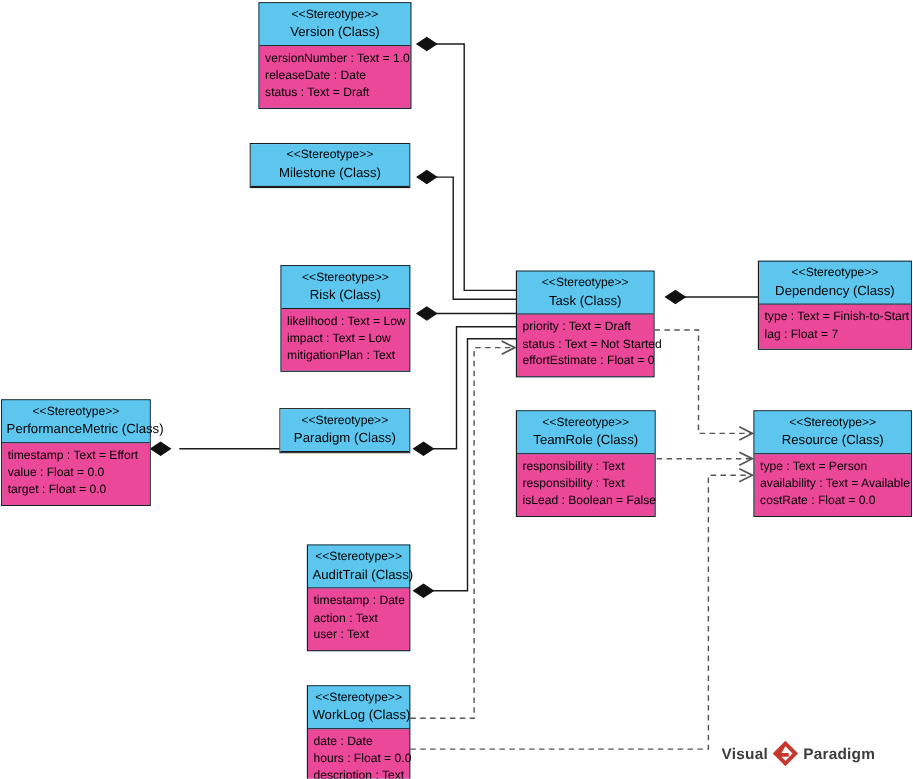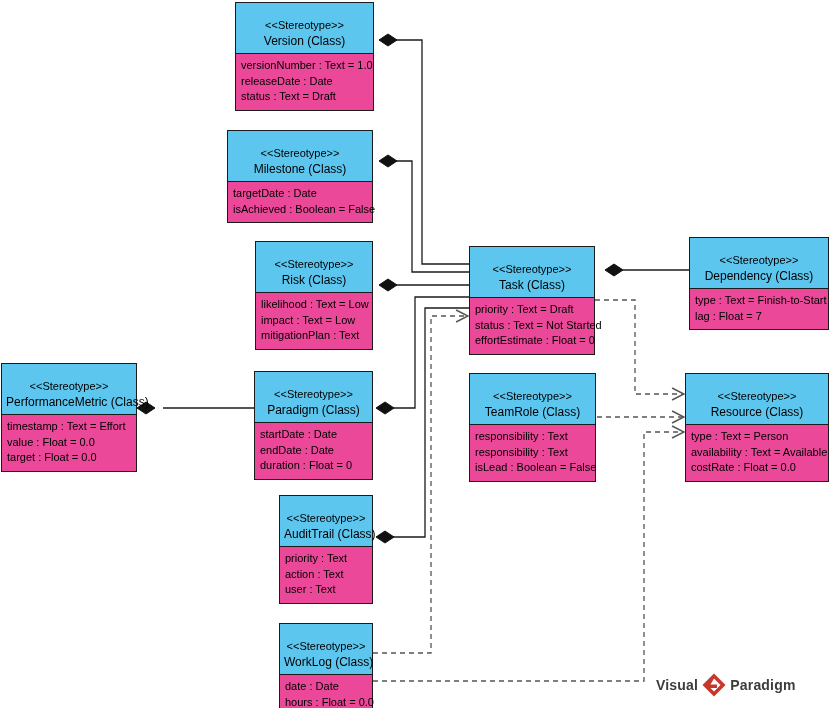--- a/index.html
+++ b/index.html
@@ -33,21 +33,21 @@
     border: 1px solid #1b1b1b;
     background: #5cc6ef;
     font-size: 11px;
     color: #000000;
     line-height: 1.25;
     z-index: 5;
   }
   .uml-header {
     box-sizing: border-box;
     text-align: center;
-    padding: 16px 4px 4px 4px;
+    padding: 4px 4px 4px 4px;
     border-bottom: 1px solid #1b1b1b;
     background: #5cc6ef;
   }
   .uml-stereotype {
     display: block;
     white-space: nowrap;
     font-size: 11px;
   }
   .uml-name {
     display: block;
@@ -145,24 +145,20 @@
       <span class="uml-attr">releaseDate : Date</span>
       <span class="uml-attr">status : Text = Draft</span>
     </div>
   </div>
 
   <div class="uml-class" style="left:227px; top:130px; width:146px;">
     <div class="uml-header">
       <span class="uml-stereotype">&lt;&lt;Stereotype&gt;&gt;</span>
       <span class="uml-name">Milestone (Class)</span>
     </div>
-    <div class="uml-attrs">
-      <span class="uml-attr">targetDate : Date</span>
-      <span class="uml-attr">isAchieved : Boolean = False</span>
-    </div>
   </div>
 
   <div class="uml-class" style="left:255px; top:241px; width:118px;">
     <div class="uml-header">
       <span class="uml-stereotype">&lt;&lt;Stereotype&gt;&gt;</span>
       <span class="uml-name">Risk (Class)</span>
     </div>
     <div class="uml-attrs">
       <span class="uml-attr">likelihood : Text = Low</span>
       <span class="uml-attr">impact : Text = Low</span>
@@ -203,25 +199,20 @@
       <span class="uml-attr">value : Float = 0.0</span>
       <span class="uml-attr">target : Float = 0.0</span>
     </div>
   </div>
 
   <div class="uml-class" style="left:254px; top:371px; width:119px;">
     <div class="uml-header">
       <span class="uml-stereotype">&lt;&lt;Stereotype&gt;&gt;</span>
       <span class="uml-name">Paradigm (Class)</span>
     </div>
-    <div class="uml-attrs">
-      <span class="uml-attr">startDate : Date</span>
-      <span class="uml-attr">endDate : Date</span>
-      <span class="uml-attr">duration : Float = 0</span>
-    </div>
   </div>
 
   <div class="uml-class" style="left:469px; top:373px; width:127px;">
     <div class="uml-header">
       <span class="uml-stereotype">&lt;&lt;Stereotype&gt;&gt;</span>
       <span class="uml-name">TeamRole (Class)</span>
     </div>
     <div class="uml-attrs">
       <span class="uml-attr">responsibility : Text</span>
       <span class="uml-attr">responsibility : Text</span>
@@ -240,21 +231,21 @@
       <span class="uml-attr">costRate : Float = 0.0</span>
     </div>
   </div>
 
   <div class="uml-class" style="left:279px; top:495px; width:94px;">
     <div class="uml-header">
       <span class="uml-stereotype">&lt;&lt;Stereotype&gt;&gt;</span>
       <span class="uml-name">AuditTrail (Class)</span>
     </div>
     <div class="uml-attrs">
-      <span class="uml-attr">priority : Text</span>
+      <span class="uml-attr">timestamp : Date</span>
       <span class="uml-attr">action : Text</span>
       <span class="uml-attr">user : Text</span>
     </div>
   </div>
 
   <div class="uml-class" style="left:279px; top:623px; width:94px;">
     <div class="uml-header">
       <span class="uml-stereotype">&lt;&lt;Stereotype&gt;&gt;</span>
       <span class="uml-name">WorkLog (Class)</span>
     </div>

